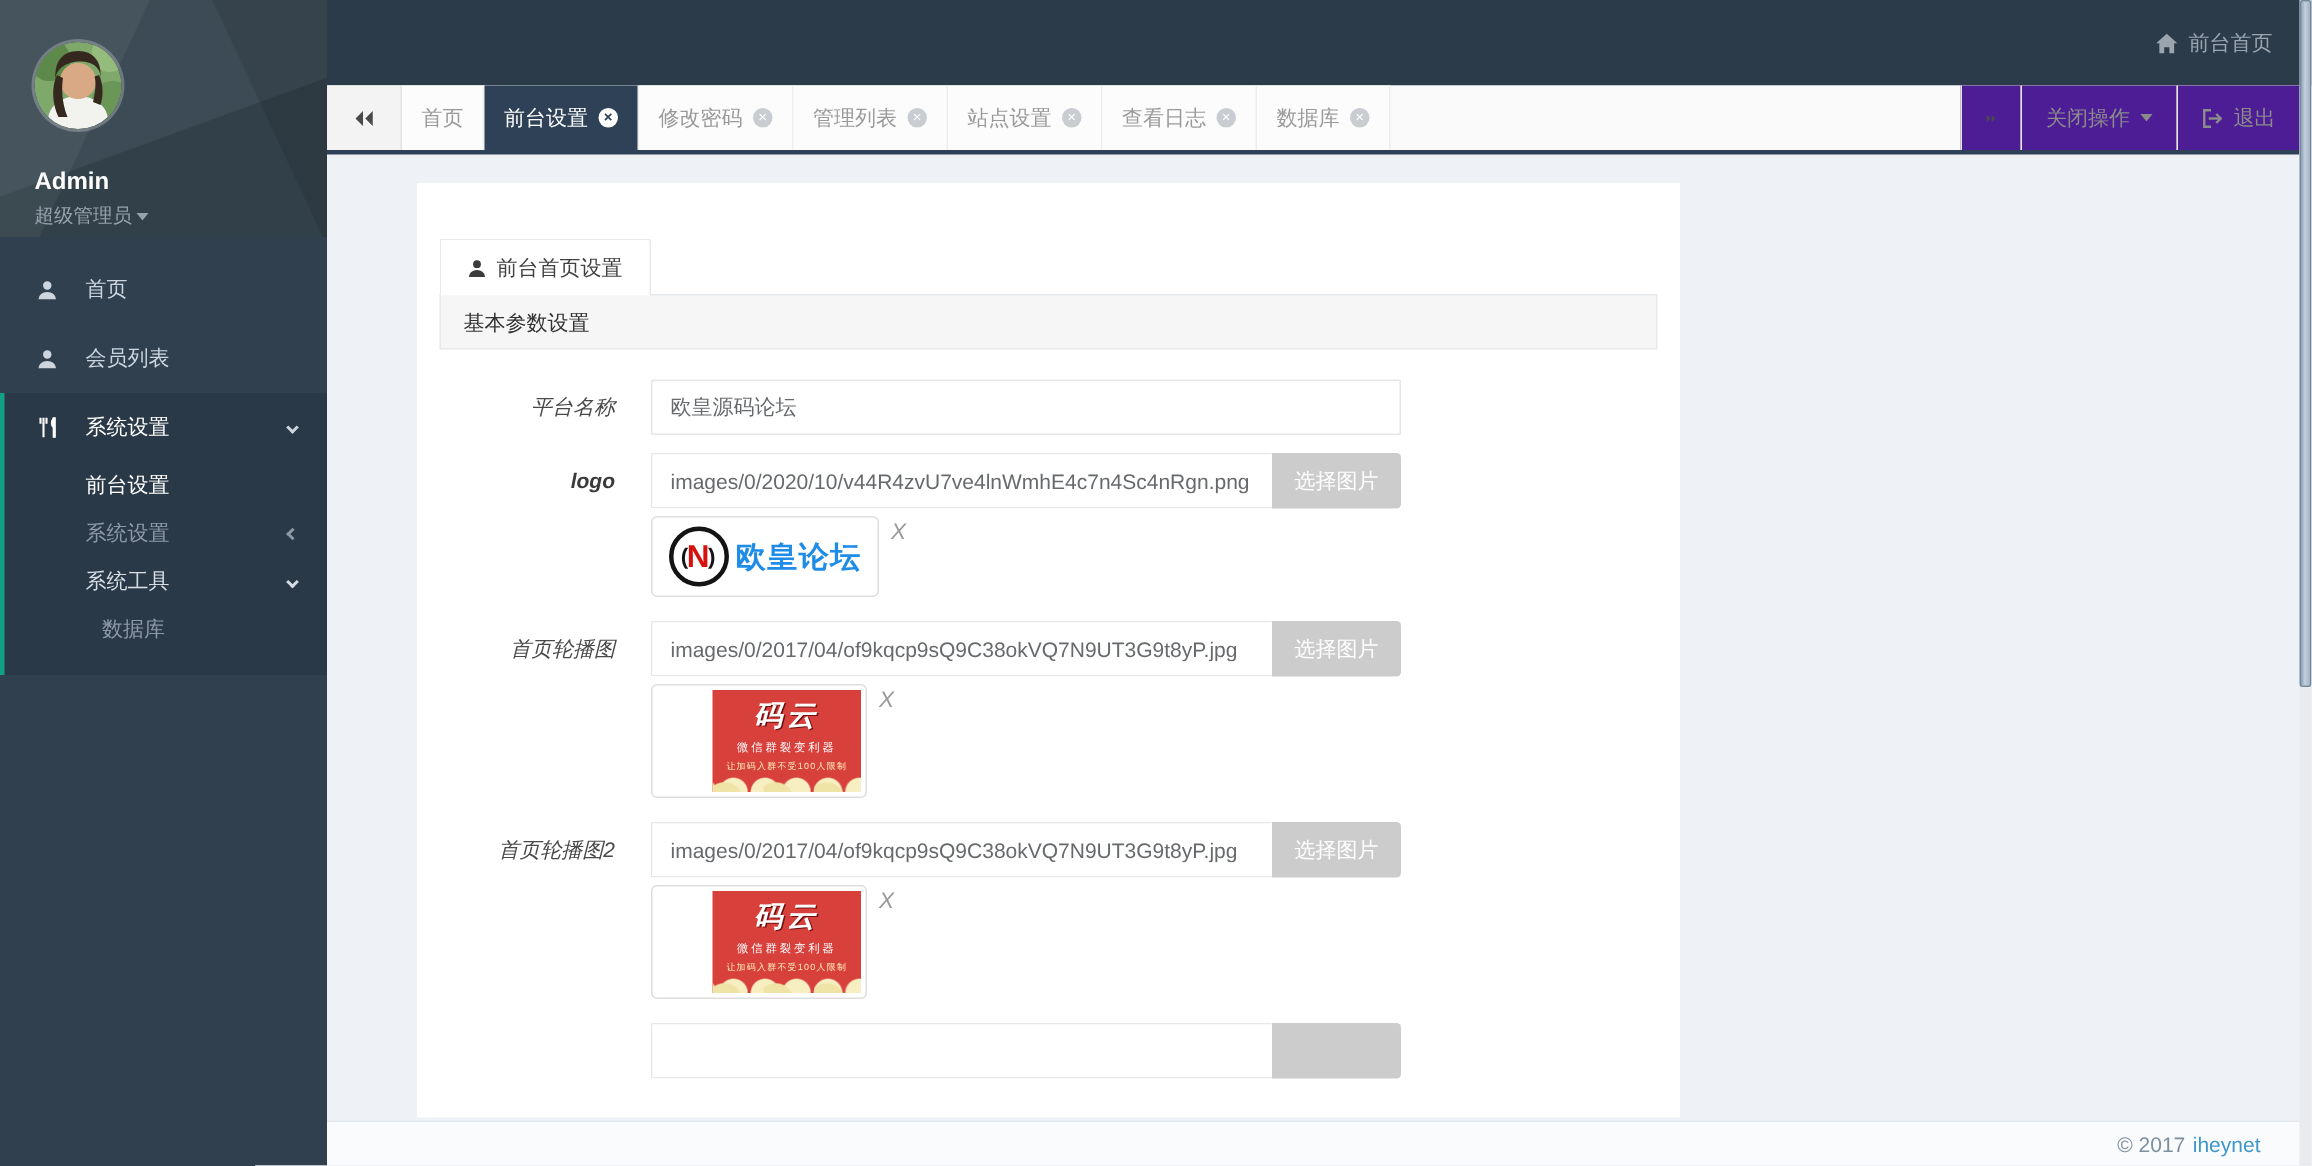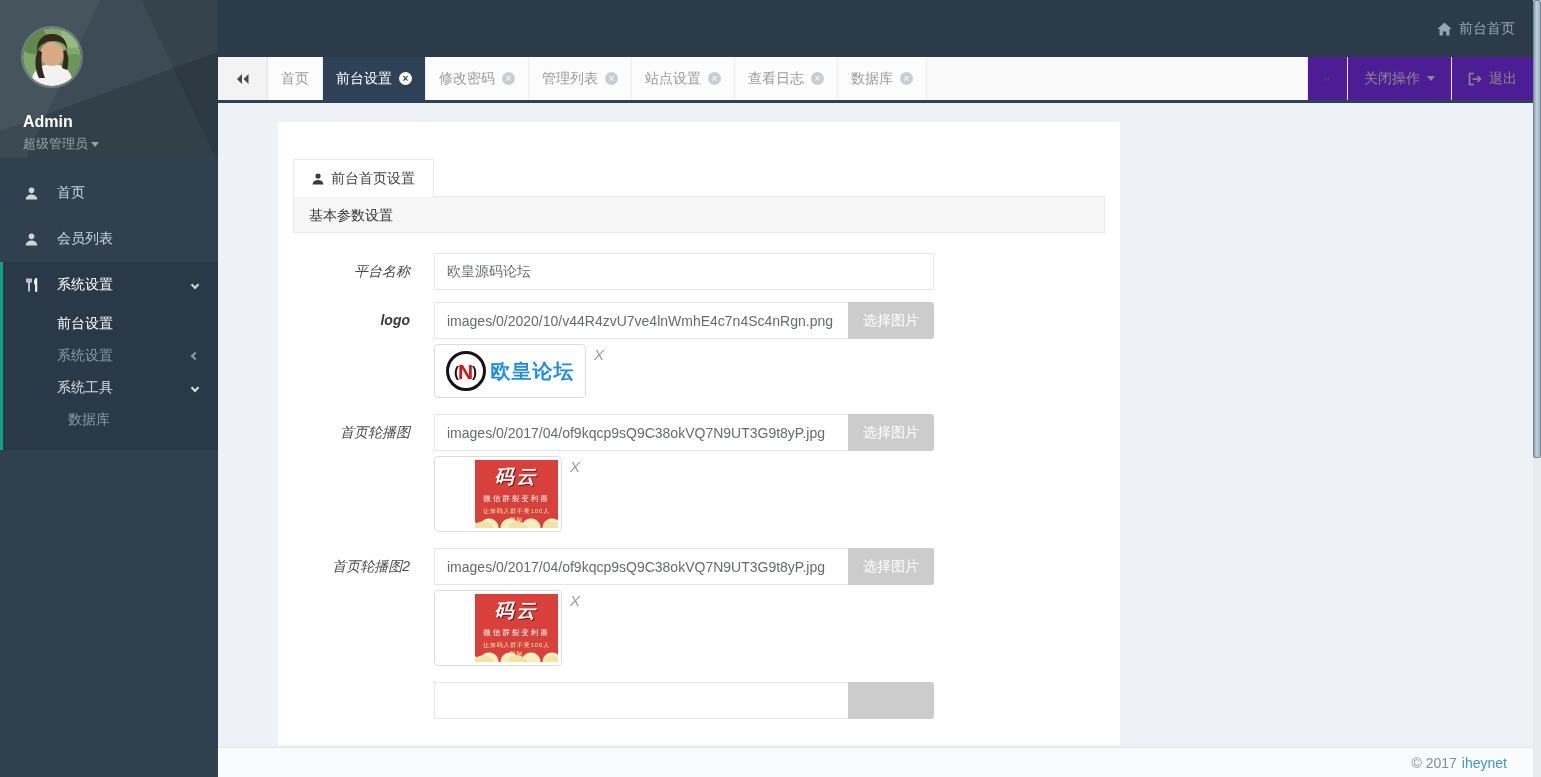--- a/index.html
+++ b/index.html
@@ -59,21 +59,21 @@
   .flabel.bold { font-weight:bold; color:#3b3b3b; }
   .fctl { display:flex; }
   .tinput { height:37px; border:1px solid #e5e6e7; border-radius:1px; padding:0 12px; font-size:14px; color:#676a6c; background:#fff; outline:none; font-family:"Liberation Sans","DejaVu Sans",sans-serif; }
   .tinput.wide { width:500px; }
   .tinput.narrow { width:414px; border-right:0; }
   .btn-choose { width:86px; height:37px; background:#cccccc; color:#ffffff; border:0; border-radius:0 3px 3px 0; font-size:14px; cursor:pointer; font-family:inherit; }
   .preview-row { margin:5px 0 16px 0; align-items:flex-start; }
   .pspacer { flex:0 0 141px; }
   .pbox { border:1px solid #dddddd; border-radius:4px; background:#fff; padding:3px; display:flex; align-items:center; justify-content:center; }
   .pbox.logo-box { width:152px; height:54px; }
-  .pbox.banner-box { width:128px; height:76px;padding-left:40px; }
+  .pbox.banner-box { width:144px; height:76px;padding-left:40px; }
   .remove-x { margin-left:8px; margin-top:2px; color:#9a9a9a; font-size:15px; cursor:pointer; text-decoration:none; font-style:italic; }
 
   .logo-inner { display:flex; align-items:center; gap:5px; }
   .emblem { width:40px; height:40px; border:3px solid #141414; border-radius:50%; display:flex; align-items:center; justify-content:center; }
   .emblem .paren { color:#141414; font-weight:bold; font-size:15px; line-height:1; }
   .emblem .nletter { color:#d6120f; font-weight:bold; font-size:21px; line-height:1; margin:0 -1px; }
   .logo-text { color:#1f8ce8; font-size:20px; font-weight:bold; letter-spacing:1px; }
 
   .banner { position:relative; width:142px; height:68px; background:#d8403c; overflow:hidden; text-align:center; color:#fff; }
   .b-title { font-size:19px; font-weight:bold; font-style:italic; letter-spacing:3px; margin-top:4px; text-shadow:1px 1px 0 #6e1210; }

